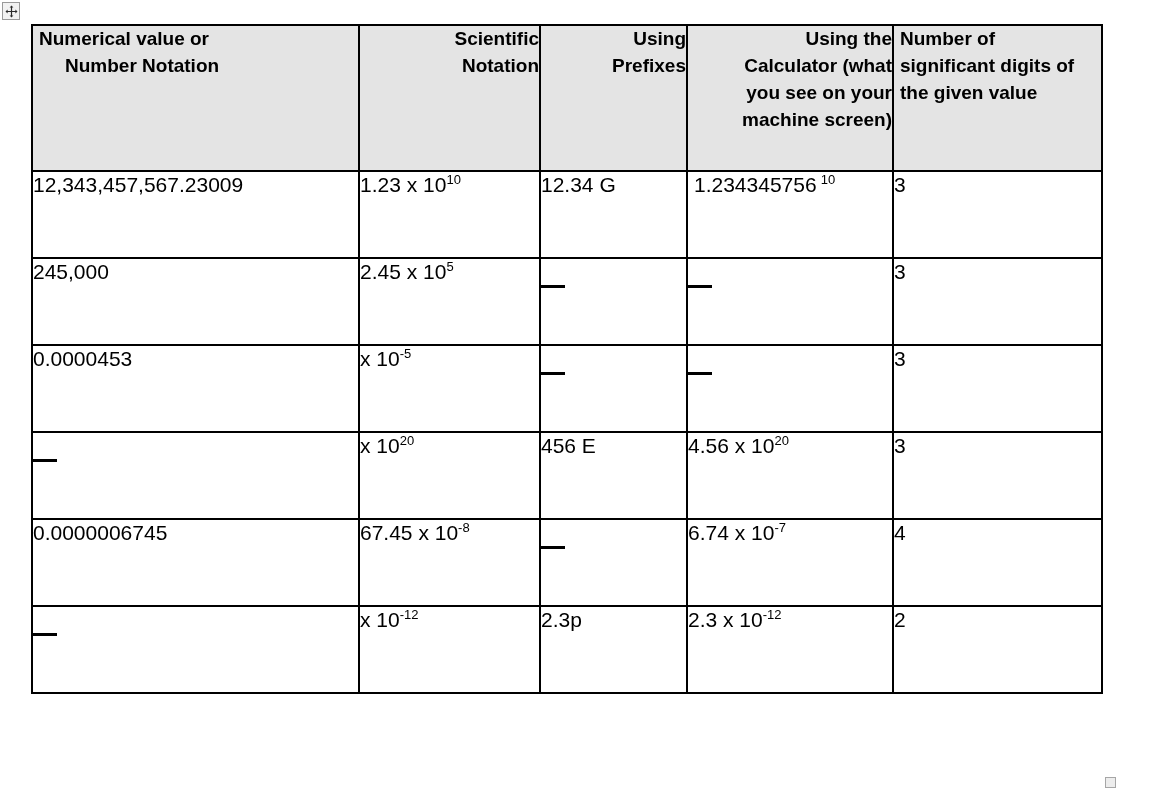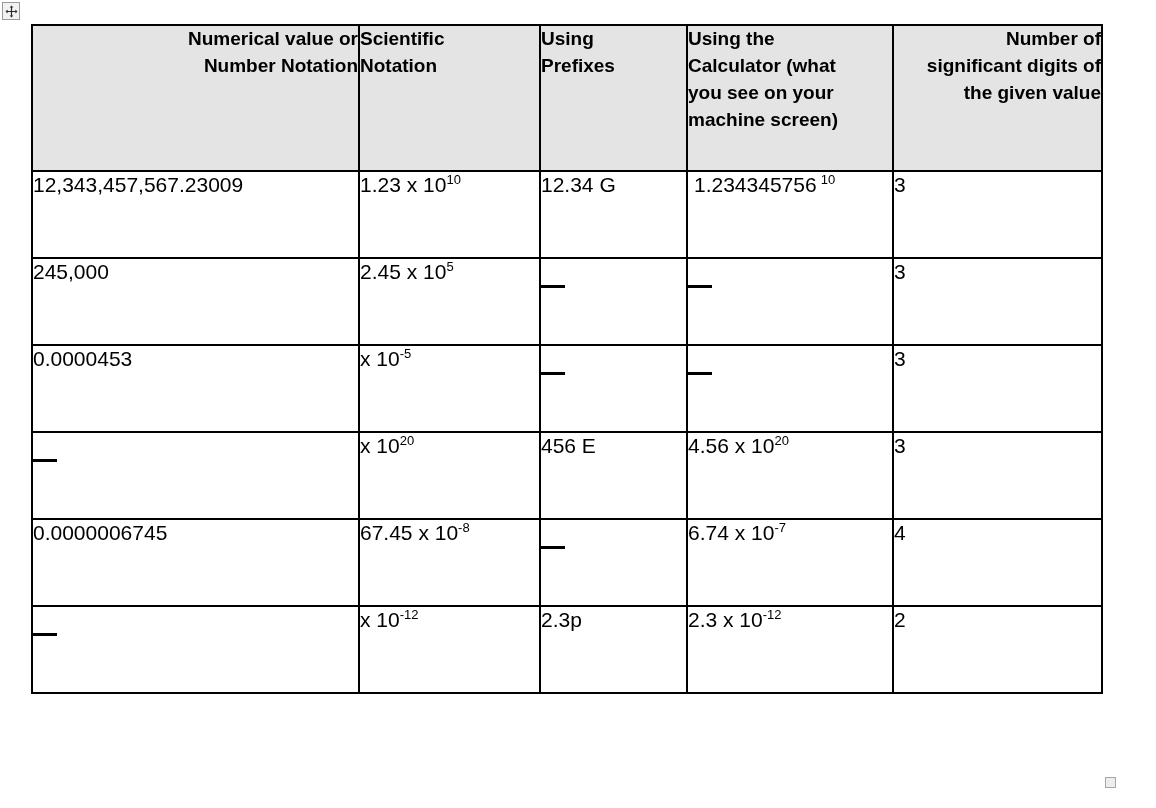--- a/index.html
+++ b/index.html
@@ -75,25 +75,25 @@
 
   
   thead th {
     background: #e4e4e4;
     height: 144px;
     vertical-align: top;
     font-weight: bold;
     font-size: 19px;
     line-height: 1.42;
     padding: 11px 7px 0 7px;
+    text-align: right;
+  }
+  thead th.left-head {
     text-align: left;
-  }
-  thead th.left-head {
-    text-align: right;
-    padding-left: 22px;
+    padding-left: 6px;
   }
   thead th .hl {
     display: block;
   }
   thead th .hl.indent {
     padding-left: 26px;
   }
 
   
   tbody td {

